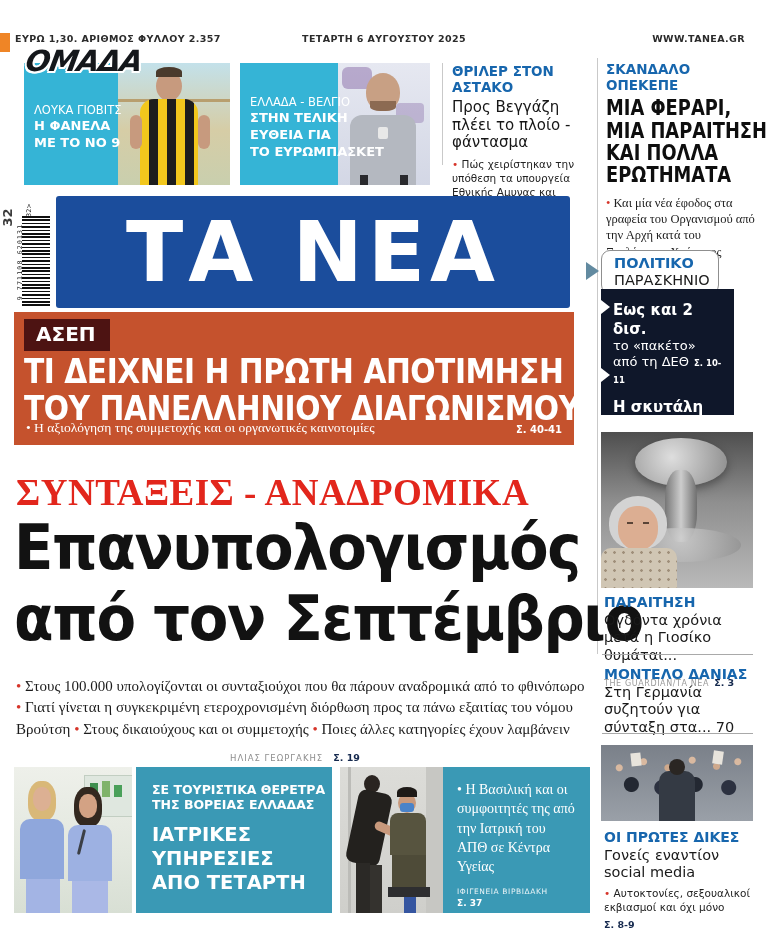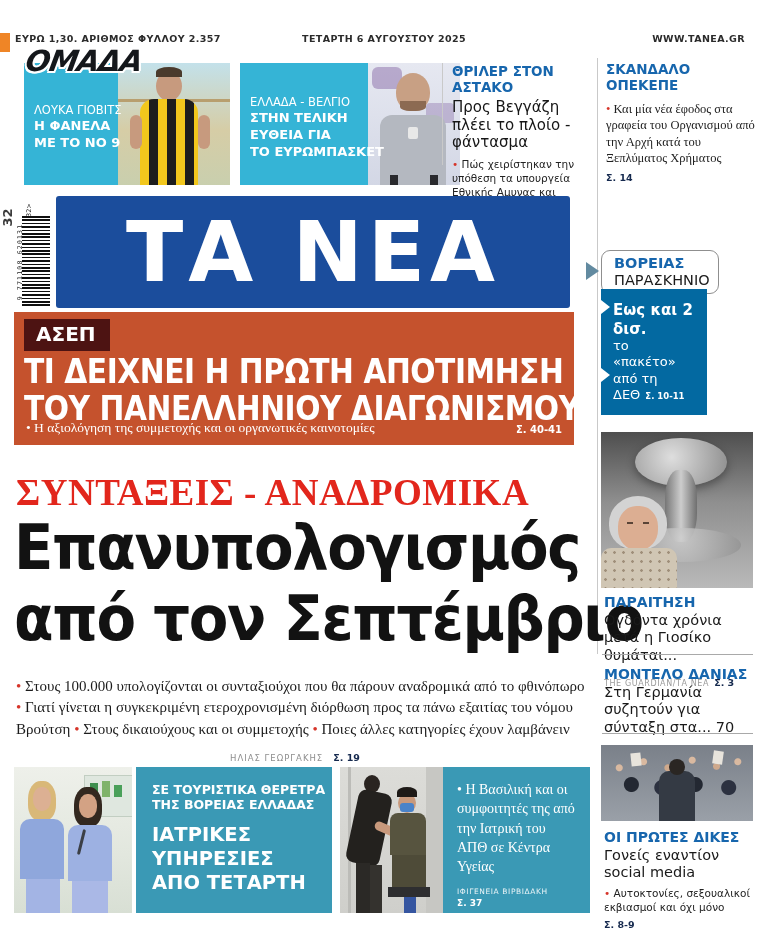--- a/index.html
+++ b/index.html
@@ -17,21 +17,21 @@
           font-size:13px;font-weight:700;color:#3c3c3c;}
   .barcode{left:22px;top:216px;width:28px;height:90px;
      background:repeating-linear-gradient(to bottom,#101010 0 1.6px,#fff 1.6px 3.4px);}
   .barcode-num{left:-26px;top:258px;width:92px;transform:rotate(-90deg);font-family:"DejaVu Sans Mono","Liberation Mono",monospace;
      font-size:6.5px;letter-spacing:1.2px;color:#222;text-align:center;}
   .barcode-top{left:16px;top:200px;width:26px;transform:rotate(-90deg);font-size:6.5px;color:#222;}
 
   
   .sports-card{top:63px;height:122px;background:#35b4d6;overflow:hidden;}
   .card1{left:24px;width:206px;}
-  .card2{left:240px;width:220px;}
+  .card2{left:240px;width:190px;}
   .card-photo{position:absolute;right:0;top:0;bottom:0;}
   .card-kicker{font-size:11.5px;font-weight:400;color:#fff;line-height:1.3;}
   .card-title{font-size:13px;font-weight:800;color:#fff;line-height:1.3;}
   .omada-logo{left:26px;top:44px;z-index:6;font-size:29px;font-weight:800;font-style:italic;
      color:#14171b;letter-spacing:-1px;transform:skewX(-10deg);
      text-shadow:2px 0 0 #fff,-2px 0 0 #fff,0 2px 0 #fff,0 -2px 0 #fff,
                  1.5px 1.5px 0 #fff,-1.5px -1.5px 0 #fff,1.5px -1.5px 0 #fff,-1.5px 1.5px 0 #fff;}
 
   
   .kick{color:#1766ad;font-weight:800;font-size:13.5px;line-height:1.15;}
@@ -53,21 +53,21 @@
      transform:scaleX(.85);transform-origin:0 0;white-space:nowrap;}
   .scan-bullet{font-size:12.5px;line-height:1.3;color:#222;margin-top:8px;width:150px;}
 
   
   .politiko-box{left:601px;top:250px;width:118px;height:44px;border:1.5px solid #8f8f8f;
      border-radius:9px;background:#fff;padding:4px 0 0 12px;box-sizing:border-box;}
   .politiko-top{font-size:14.5px;font-weight:800;color:#1766ad;line-height:1.15;}
   .politiko-bottom{font-size:14.5px;font-weight:400;color:#1a1a1a;line-height:1.15;}
   .politiko-arrow{left:586px;top:262px;width:0;height:0;border-top:9px solid transparent;
      border-bottom:9px solid transparent;border-left:13px solid #628aa0;}
-  .slate-box{left:601px;top:289px;width:106px;height:126px;background:#0369a1;
+  .slate-box{left:601px;top:289px;width:133px;height:126px;background:#0f172a;
      padding:11px 12px;box-sizing:border-box;color:#fff;}
   .slate-bold{font-size:15px;font-weight:800;line-height:1.2;}
   .slate-text{font-size:13px;font-weight:400;line-height:1.25;}
   .slate-page{font-size:8.5px;font-weight:800;margin-left:5px;}
   .notch{width:0;height:0;border-top:7px solid transparent;border-bottom:7px solid transparent;
      border-left:9px solid #fff;left:601px;}
 
   
   .masthead{left:56px;top:196px;width:514px;height:112px;background:#1b4d9c;border-radius:3px;
      display:flex;align-items:center;justify-content:center;}
@@ -173,32 +173,38 @@
   <div class="abs thriller">
     <div class="kick">ΘΡΙΛΕΡ ΣΤΟΝ ΑΣΤΑΚΟ</div>
     <div class="thr-head">Προς Βεγγάζη πλέει το πλοίο - φάντασμα</div>
     <div class="smallbullet" style="margin-top:6px;"><span class="bullet-dot">•</span>
       <span>Πώς χειρίστηκαν την υπόθεση τα υπουργεία Εθνικής Αμυνας και Εξωτερικών</span></div>
     <div class="pageref" style="margin-top:8px;">Σ. 12</div>
   </div>
 
   <div class="abs scandal">
     <div class="kick">ΣΚΑΝΔΑΛΟ ΟΠΕΚΕΠΕ</div>
+    <div style="margin-top:4px;">
+      <span class="scan-line">ΜΙΑ ΦΕΡΑΡΙ,</span>
+      <span class="scan-line">ΜΙΑ ΠΑΡΑΙΤΗΣΗ</span>
+      <span class="scan-line">ΚΑΙ ΠΟΛΛΑ</span>
+      <span class="scan-line">ΕΡΩΤΗΜΑΤΑ</span>
+    </div>
     <div class="scan-bullet serifb"><span class="bullet-dot">•</span>
       <span>Και μία νέα έφοδος στα γραφεία του Οργανισμού από την Αρχή κατά του Ξεπλύματος Χρήματος</span></div>
     <div class="pageref" style="margin-top:6px;">Σ. 14</div>
   </div>
 
   <div class="abs masthead">
     <div class="masthead-title">ΤΑ ΝΕΑ</div>
   </div>
 
   <div class="abs politiko-arrow"></div>
   <div class="abs politiko-box">
-    <div class="politiko-top">ΒΟΡΕΙΑΣ</div>
+    <div class="politiko-top">ΠΟΛΙΤΙΚΟ</div>
     <div class="politiko-bottom">ΠΑΡΑΣΚΗΝΙΟ</div>
   </div>
   <div class="abs slate-box">
     <div>
       <span class="slate-bold">Εως και 2 δισ.</span>
       <div class="slate-text"><span>το «πακέτο» από τη ΔΕΘ</span><span class="slate-page">Σ. 10-11</span></div>
     </div>
     <div style="margin-top:10px;">
       <span class="slate-bold">Η σκυτάλη</span>
       <div class="slate-text">στον Συρίγο μετά τον Αβραμόπουλο</div>

